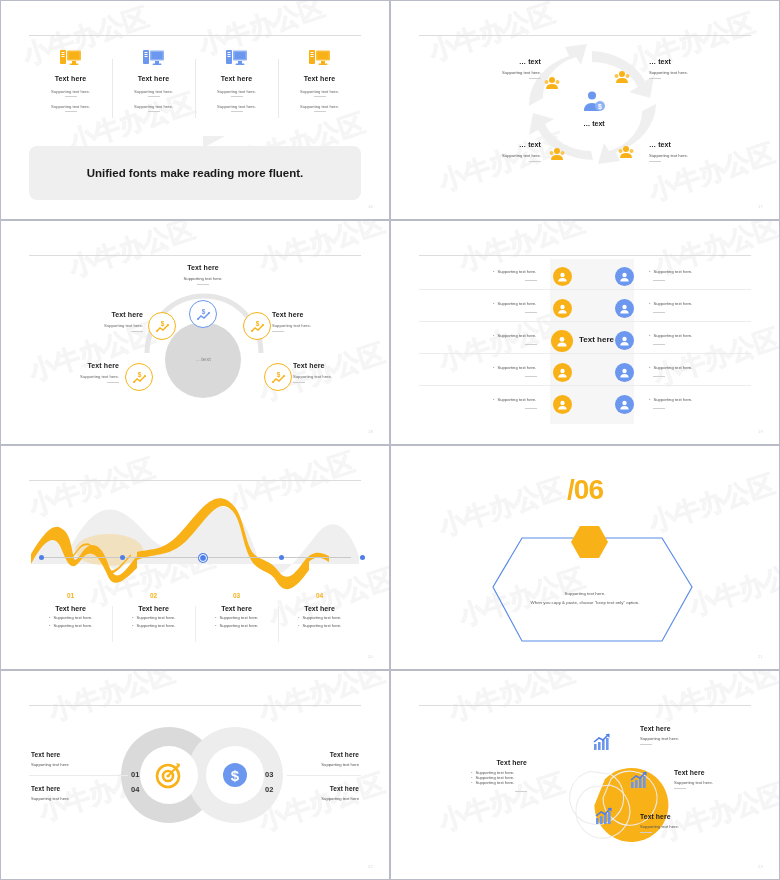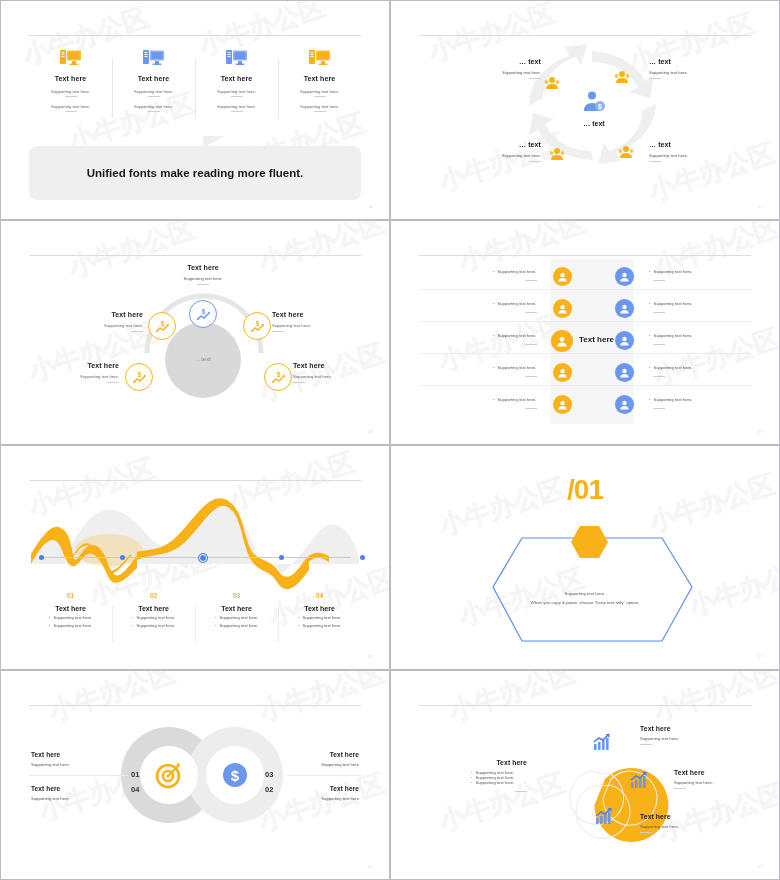--- a/index.html
+++ b/index.html
@@ -572,21 +572,21 @@
 
   <div class="slide">
     <div class="slide-inner">
       <div class="wm">
         <span style="left:40px;top:40px;">小牛办公区</span>
         <span style="left:250px;top:36px;">小牛办公区</span>
         <span style="left:60px;top:130px;">小牛办公区</span>
         <span style="left:290px;top:120px;">小牛办公区</span>
       </div>
 
-      <div class="s6-num">/01</div>
+      <div class="s6-num">/06</div>
 
       <svg width="390" height="215" style="position:absolute;left:0;top:0;">
         <polygon points="125,88 265,88 295,137 265,191 125,191 96,137" fill="none" stroke="#5B8DE8" stroke-width="1.2"></polygon>
         <polygon points="183,76 202,76 211,92 202,108 183,108 174,92" fill="#F9B118"></polygon>
       </svg>
 
       <div class="s6-s1">Supporting text here.</div>
       <div class="s6-s2">When you copy &amp; paste, choose "keep text only" option.</div>
 
       <div class="pagenum">21</div>

